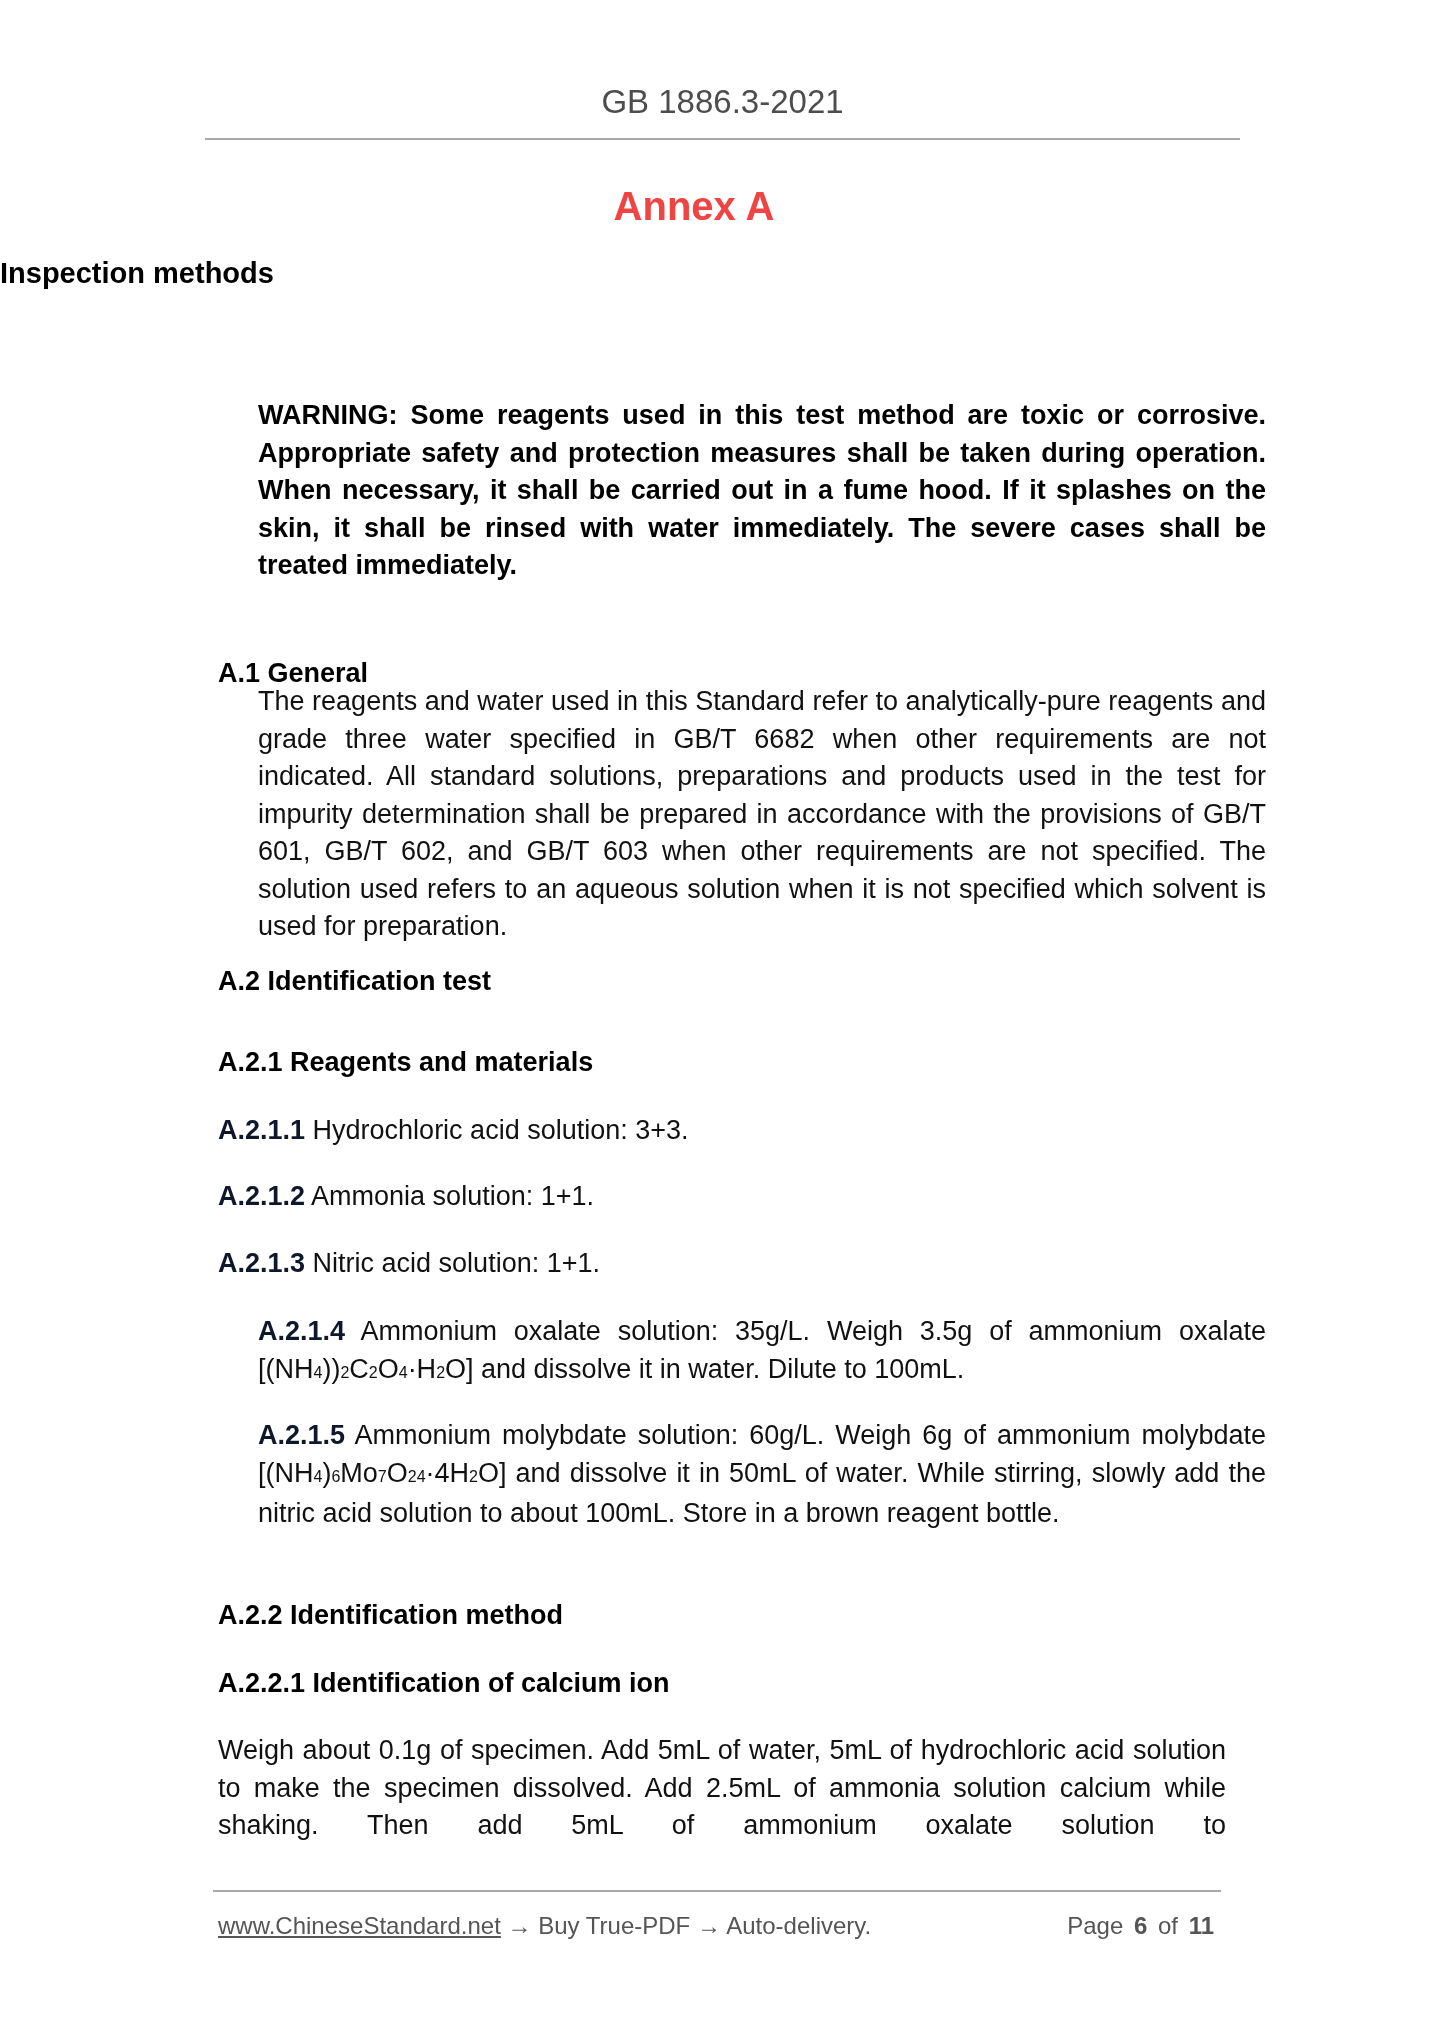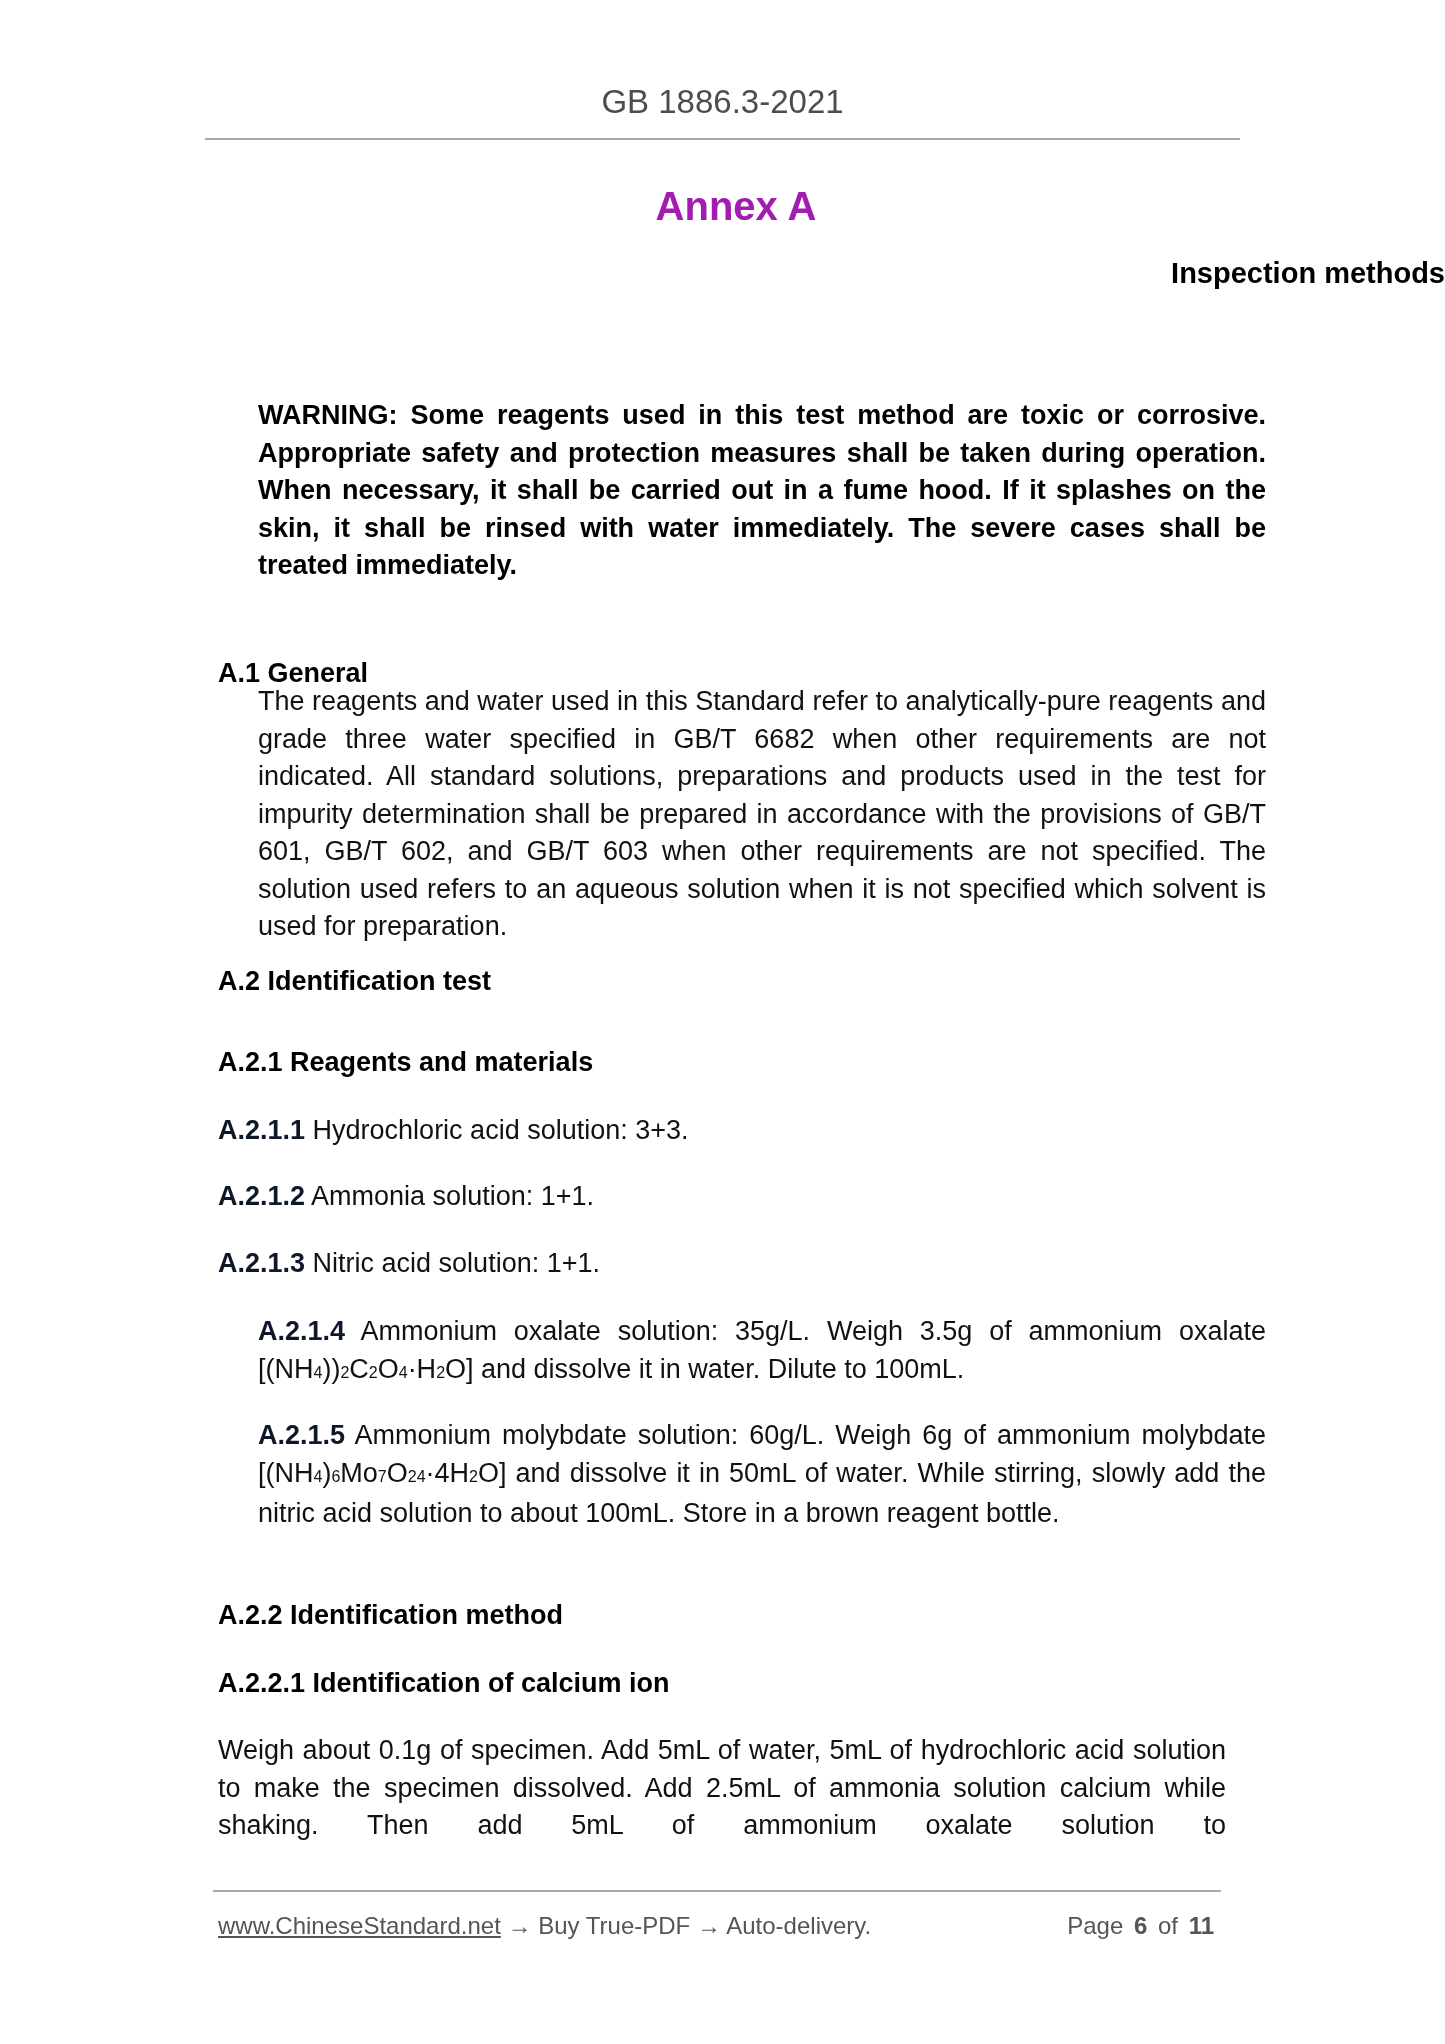--- a/index.html
+++ b/index.html
@@ -10,25 +10,25 @@
     .running-header {
       position: absolute; left: 0; width: 1445px; top: 86px;
       text-align: center; font-size: 33px; color: #4d4d4d; line-height: 32px;
     }
     .header-rule {
       position: absolute; left: 205px; width: 1035px; top: 138px; height: 0;
       border-top: 2px solid #a8a8a8;
     }
     .annex-title {
       position: absolute; left: 0; width: 1388px; top: 182px;
-      text-align: center; font-size: 40px; font-weight: bold; line-height: 48px; color: #a21caf; margin-left: 42px;
+      text-align: center; font-size: 40px; font-weight: bold; line-height: 48px; color: #ef4444;
     }
     .annex-subtitle {
       position: absolute; left: 0; width: 1445px; top: 255px;
-      text-align: right; font-size: 29px; font-weight: bold; line-height: 36px; color: #000;
+      text-align: left; font-size: 29px; font-weight: bold; line-height: 36px; color: #000;
     }
     .blk {
       position: absolute; left: 218px; width: 1008px;
       font-size: 27px; line-height: 37.5px; margin: 0;
     }
     .just { text-align: justify; margin-left: 40px; }
     .just-all { text-align: justify; text-align-last: justify; }
     .bold { font-weight: bold; color: #000; }
     .num { font-weight: bold; color: #0f172a; }
     .sub { font-size: 16px; vertical-align: baseline; }

